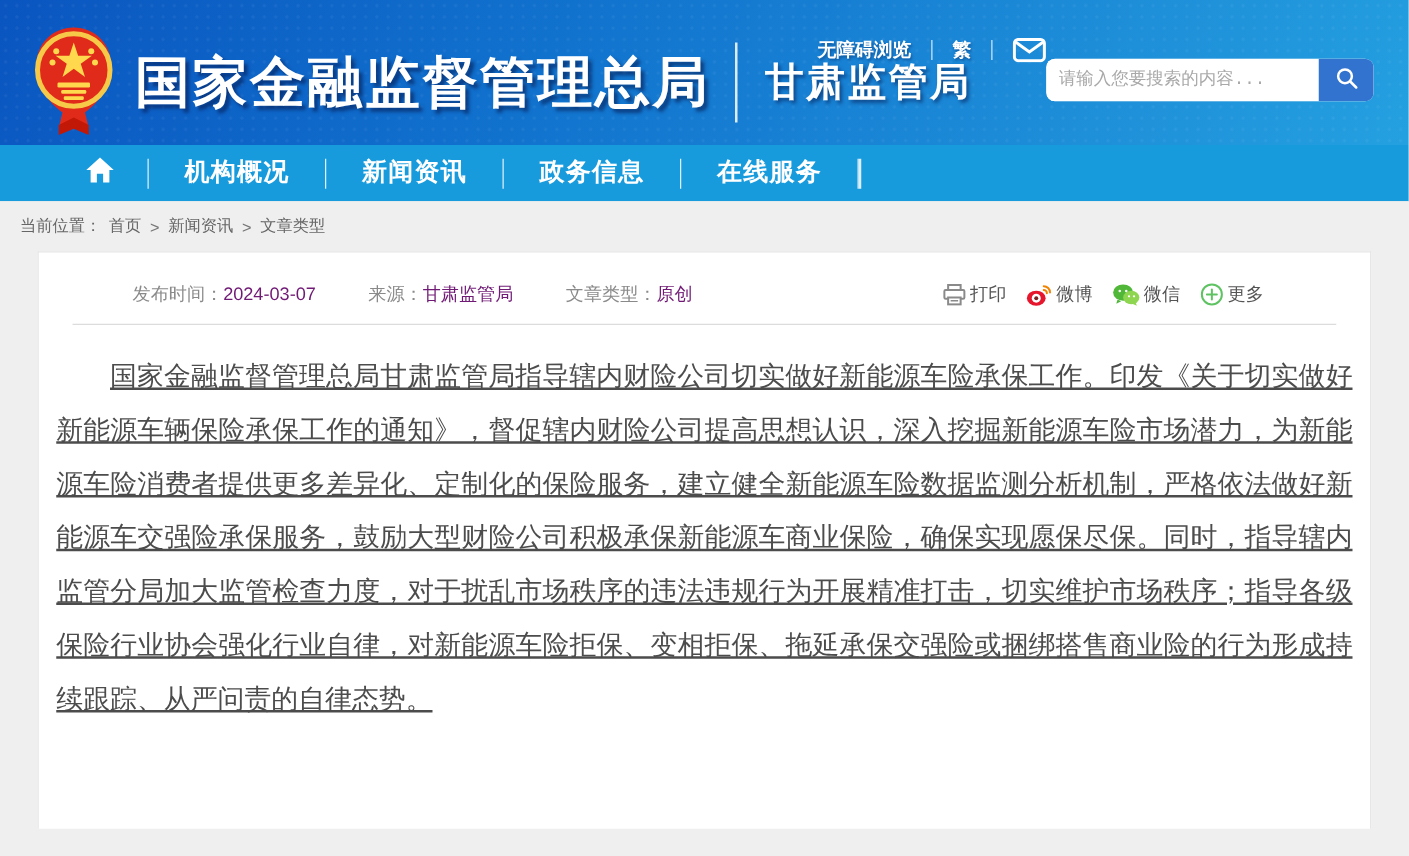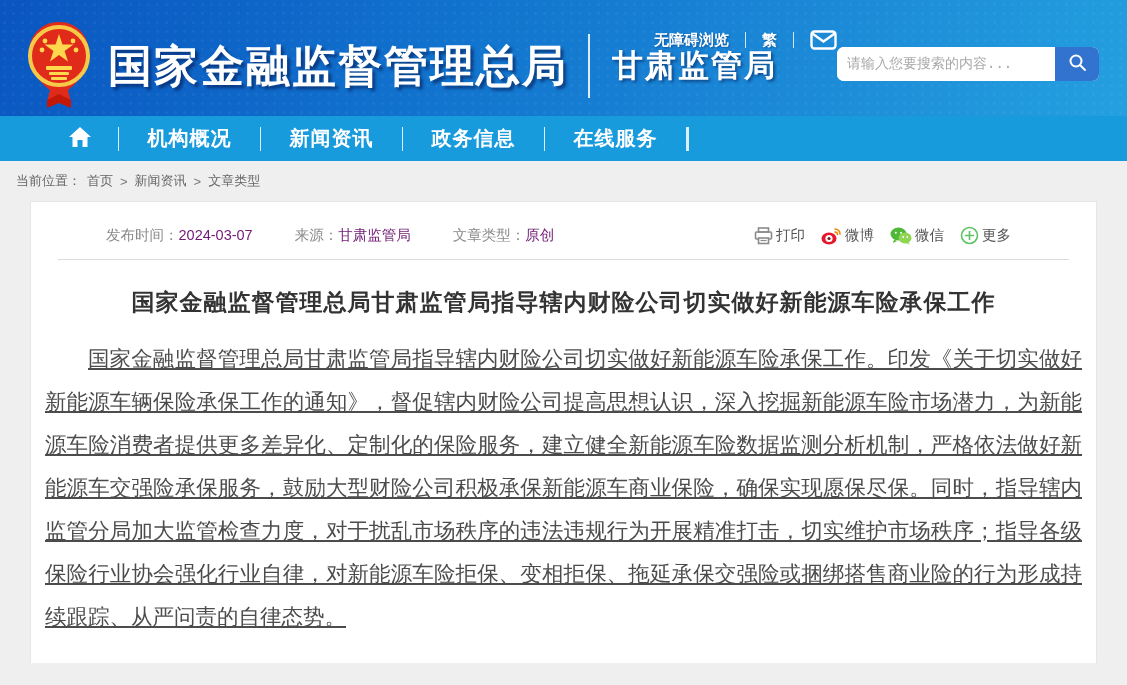--- a/index.html
+++ b/index.html
@@ -209,16 +209,15 @@
             <circle cx="9.5" cy="9.5" r="8" fill="none" stroke="#5fc363" stroke-width="1.6"></circle>
             <line x1="9.5" y1="5.5" x2="9.5" y2="13.5" stroke="#5fc363" stroke-width="1.6" stroke-linecap="round"></line>
             <line x1="5.5" y1="9.5" x2="13.5" y2="9.5" stroke="#5fc363" stroke-width="1.6" stroke-linecap="round"></line>
           </svg>
         </span>
         <span>更多</span>
       </span>
     </span>
   </div>
 
-  <h2 class="article-title">国家金融监督管理总局甘肃监管局指导辖内财险公司切实做好新能源车险承保工作</h2>
 
   <p class="article-body">国家金融监督管理总局甘肃监管局指导辖内财险公司切实做好新能源车险承保工作。印发《关于切实做好新能源车辆保险承保工作的通知》，督促辖内财险公司提高思想认识，深入挖掘新能源车险市场潜力，为新能源车险消费者提供更多差异化、定制化的保险服务，建立健全新能源车险数据监测分析机制，严格依法做好新能源车交强险承保服务，鼓励大型财险公司积极承保新能源车商业保险，确保实现愿保尽保。同时，指导辖内监管分局加大监管检查力度，对于扰乱市场秩序的违法违规行为开展精准打击，切实维护市场秩序；指导各级保险行业协会强化行业自律，对新能源车险拒保、变相拒保、拖延承保交强险或捆绑搭售商业险的行为形成持续跟踪、从严问责的自律态势。</p>
 </div>
 
 </body></html>

